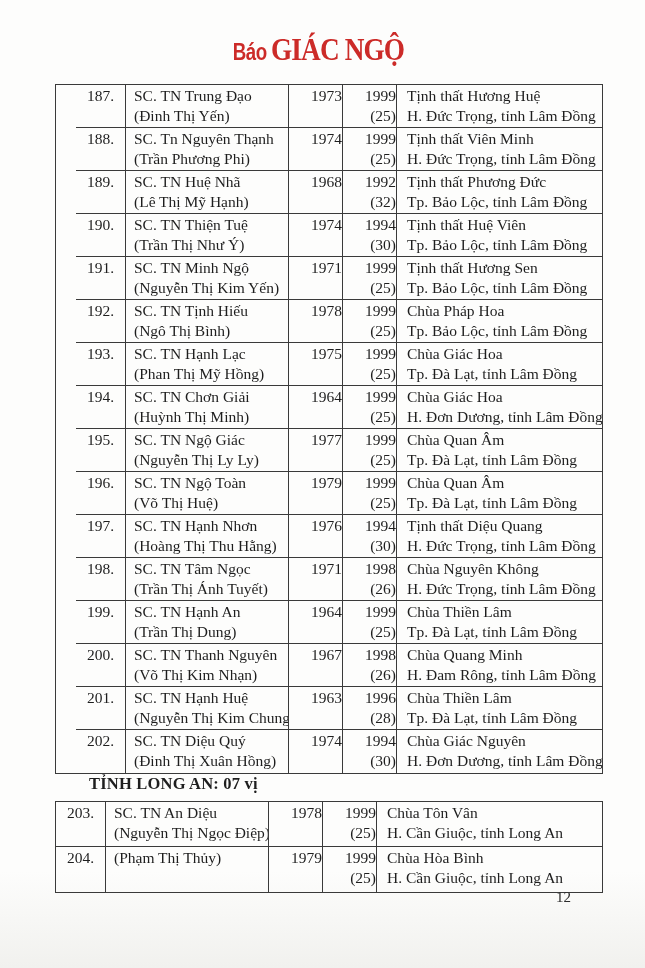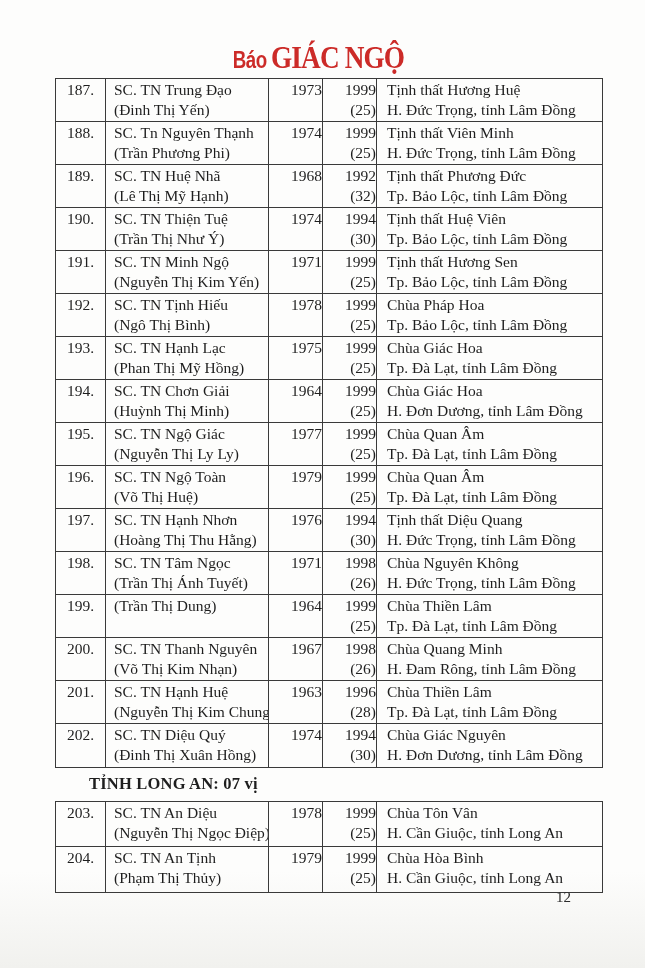--- a/index.html
+++ b/index.html
@@ -11,21 +11,21 @@
   }
   .page {
     position:relative;
     width:645px; height:968px;
     background:linear-gradient(#fdfdfc 90%, #f1f1ee);
     color:#1e1e1e;
     overflow:hidden;
   }
   
   .masthead {
-    position:absolute; top:40px; left:0; width:100%;
+    position:absolute; top:32px; left:0; width:100%;
     text-align:center; white-space:nowrap;
   }
   .masthead-prefix {
     display:inline-block;
     font-family:"Liberation Sans", sans-serif;
     font-weight:bold;
     font-size:24px;
     transform:scaleX(0.78);
     transform-origin:right center;
     letter-spacing:-0.5px;
@@ -42,21 +42,21 @@
     letter-spacing:-1px;
   }
   
   .vtable {
     position:absolute;
     left:55px; width:548px;
     border:1.5px solid #3a3a3a;
     box-sizing:border-box;
     background:transparent;
   }
-  #table-lam-dong { top:78px; }
+  #table-lam-dong { top:84px;padding-left:20px; }
   #table-long-an  { top:801px; }
   .trow {
     display:grid;
     grid-template-columns:50px 163px 54px 54px 1fr;
     height:43px;
     border-bottom:1.5px solid #3a3a3a;
     box-sizing:border-box;
   }
   #table-long-an .trow { height:45px; }
   .trow:last-child { border-bottom:none; }
@@ -289,20 +289,21 @@
       <div>(26)</div>
     </div>
     <div class="cell c-temple">
       <div>Chùa Nguyên Không</div>
       <div>H. Đức Trọng, tỉnh Lâm Đồng</div>
     </div>
   </div>
       <div class="trow">
     <div class="cell c-no">199.</div>
     <div class="cell c-name">
+      <div>SC. TN Hạnh An</div>
       <div>(Trần Thị Dung)</div>
     </div>
     <div class="cell c-y1">1964</div>
     <div class="cell c-y2">
       <div>1999</div>
       <div>(25)</div>
     </div>
     <div class="cell c-temple">
       <div>Chùa Thiền Lâm</div>
       <div>Tp. Đà Lạt, tỉnh Lâm Đồng</div>
@@ -373,21 +374,20 @@
       <div>(25)</div>
     </div>
     <div class="cell c-temple">
       <div>Chùa Tôn Vân</div>
       <div>H. Cần Giuộc, tỉnh Long An</div>
     </div>
   </div>
       <div class="trow">
     <div class="cell c-no">204.</div>
     <div class="cell c-name">
-      <div>SC. TN An Tịnh</div>
       <div>(Phạm Thị Thủy)</div>
     </div>
     <div class="cell c-y1">1979</div>
     <div class="cell c-y2">
       <div>1999</div>
       <div>(25)</div>
     </div>
     <div class="cell c-temple">
       <div>Chùa Hòa Bình</div>
       <div>H. Cần Giuộc, tỉnh Long An</div>

